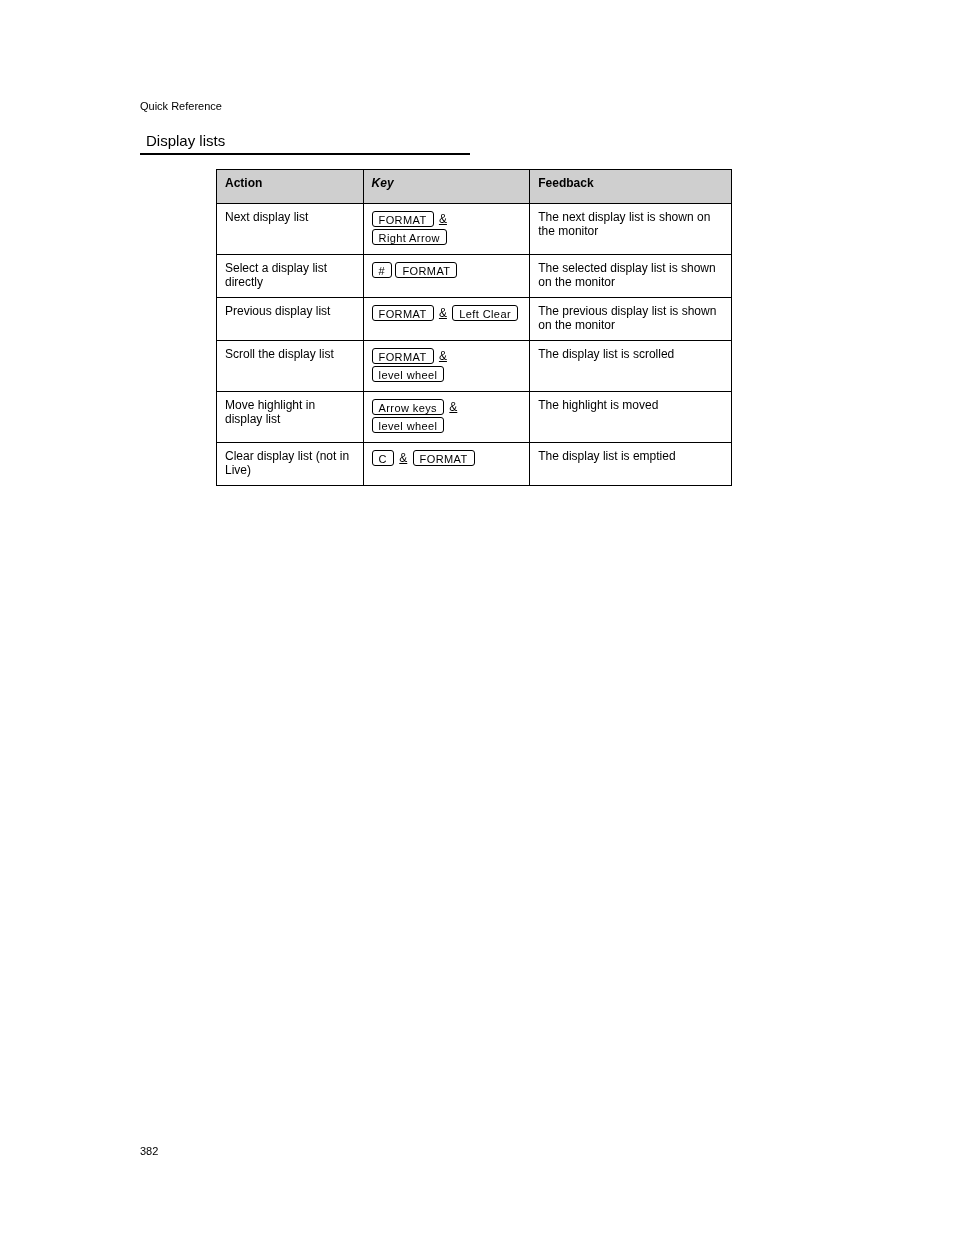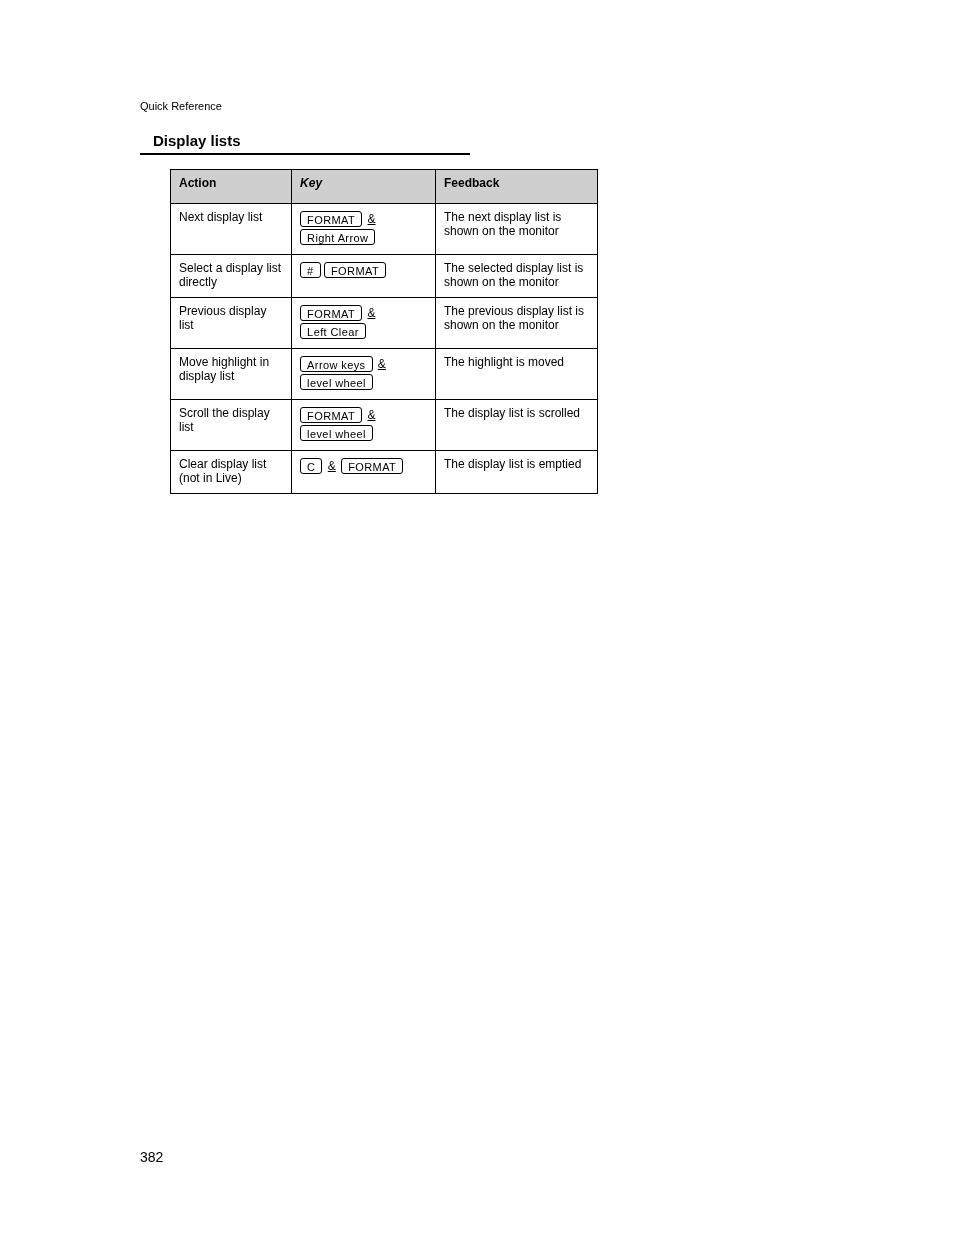--- a/index.html
+++ b/index.html
@@ -14,38 +14,38 @@
   .page {
     padding: 100px 140px 60px 140px;
     min-height: 1235px;
     position: relative;
   }
   .running-head {
     font-size: 11px;
   }
   .section-title {
     font-size: 15px;
-    font-weight: bold;
-    margin: 20px 0 4px 13px;
+    font-weight: normal;
+    margin: 20px 0 4px 6px;
   }
   .hr {
     border: none;
     border-top: 2px solid #000;
     width: 330px;
     margin: 0 0 14px 0;
   }
   .intro {
     font-size: 13px;
     margin: 14px 0 18px 0;
     line-height: 1.35;
   }
   table.cmd {
     border-collapse: collapse;
-    width: 428px;
-    margin-left: 30px;
+    width: 516px;
+    margin-left: 76px;
   }
   table.cmd th, table.cmd td {
     border: 1px solid #000;
     padding: 6px 8px 8px 8px;
     font-size: 12px;
     vertical-align: top;
   }
   table.cmd th {
     background: #cfcfcf;
     font-weight: bold;
@@ -70,22 +70,22 @@
   .amp {
     display: inline-block;
     font-size: 12px;
     text-decoration: underline;
     margin: 0 2px;
     vertical-align: 1px;
   }
   .footer {
     position: absolute;
     left: 140px;
-    bottom: 70px;
-    font-size: 14px;
+    bottom: 78px;
+    font-size: 11px;
   }
 </style>
 </head>
 <body>
 
 <div class="page">
   <div class="running-head">Quick Reference</div>
 
   <div class="section-title">Display lists</div>
   <hr class="hr">
@@ -109,28 +109,28 @@
           <td>Select a display list directly</td>
           <td><span class="key">#</span> <span class="key">FORMAT</span> </td>
           <td>The selected display list is shown on the monitor</td>
         </tr>
         <tr>
           <td>Previous display list</td>
           <td><span class="key">FORMAT</span>  <span class="amp">&amp;</span> <span class="key">Left Clear</span> </td>
           <td>The previous display list is shown on the monitor</td>
         </tr>
         <tr>
+          <td>Scroll the display list</td>
+          <td><span class="key">FORMAT</span>  <span class="amp">&amp;</span> <span class="key">level wheel</span> </td>
+          <td>The display list is scrolled</td>
+        </tr>
+        <tr>
           <td>Move highlight in display list</td>
           <td><span class="key">Arrow keys</span>  <span class="amp">&amp;</span> <span class="key">level wheel</span> </td>
           <td>The highlight is moved</td>
-        </tr>
-        <tr>
-          <td>Scroll the display list</td>
-          <td><span class="key">FORMAT</span>  <span class="amp">&amp;</span> <span class="key">level wheel</span> </td>
-          <td>The display list is scrolled</td>
         </tr>
         <tr>
           <td>Clear display list (not in Live)</td>
           <td><span class="key">C</span>  <span class="amp">&amp;</span> <span class="key">FORMAT</span> </td>
           <td>The display list is emptied</td>
         </tr>
       </tbody>
   </table>
 
   <div class="footer">382</div>

